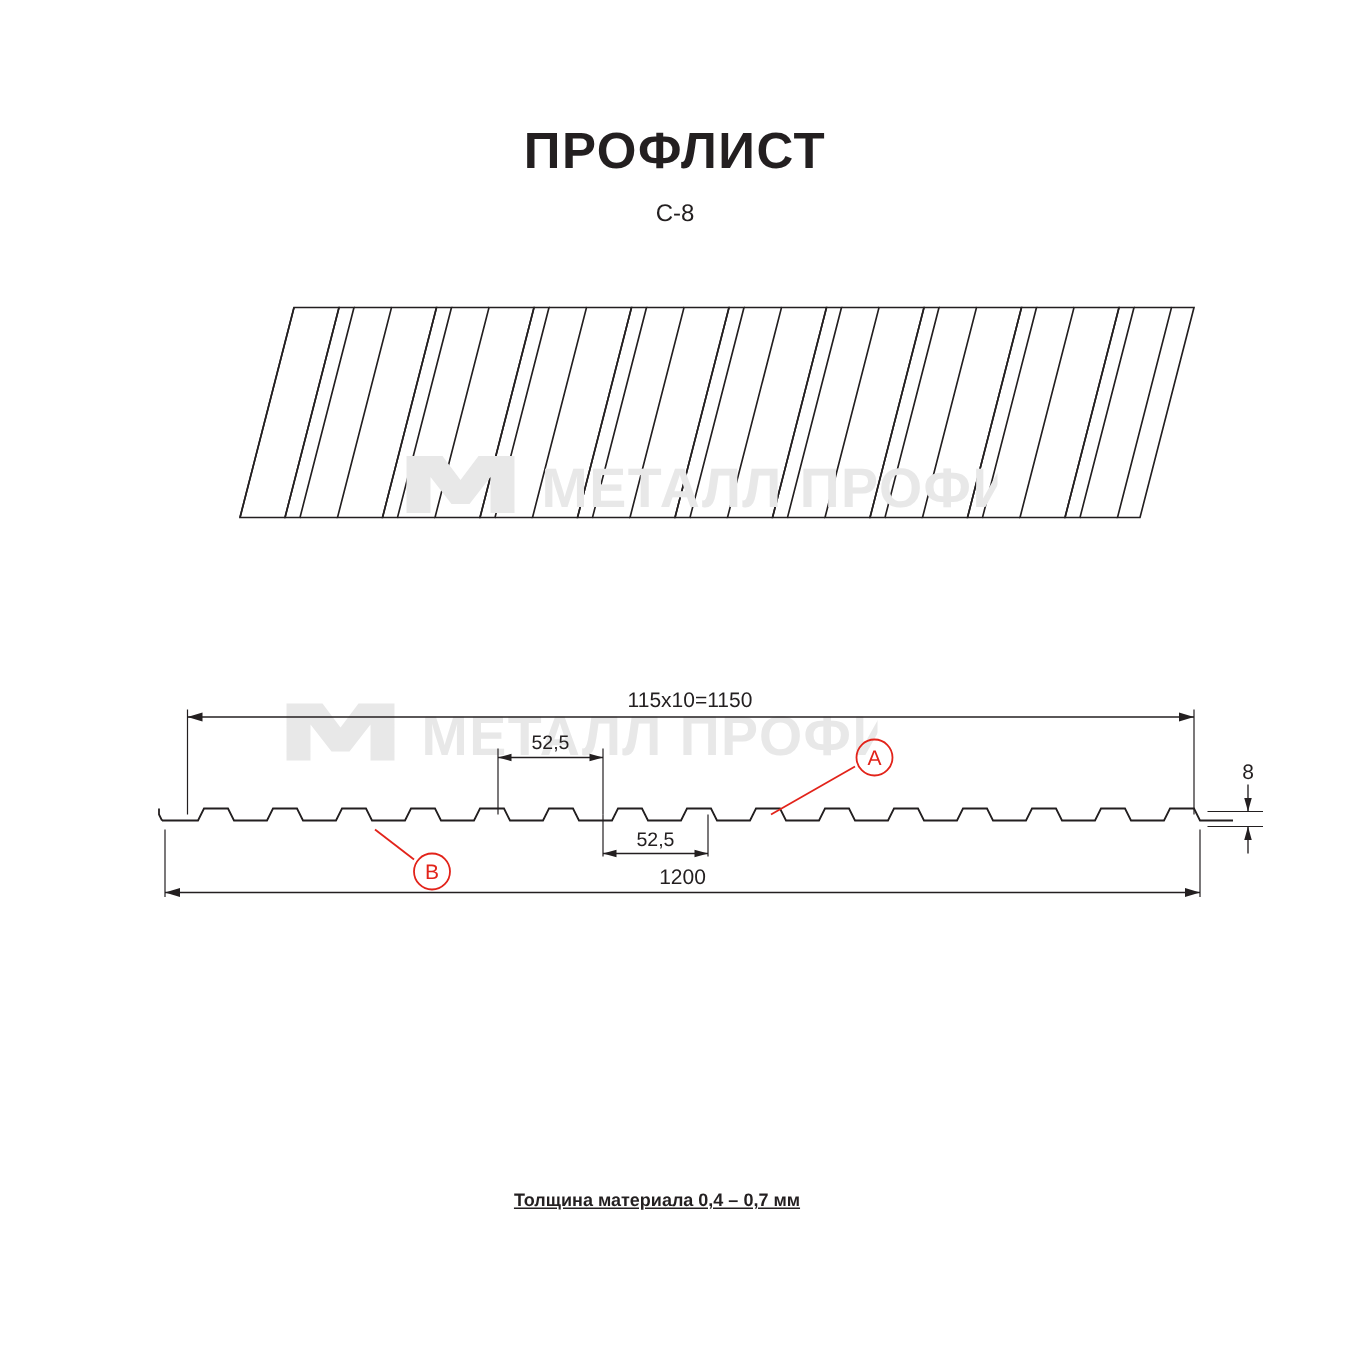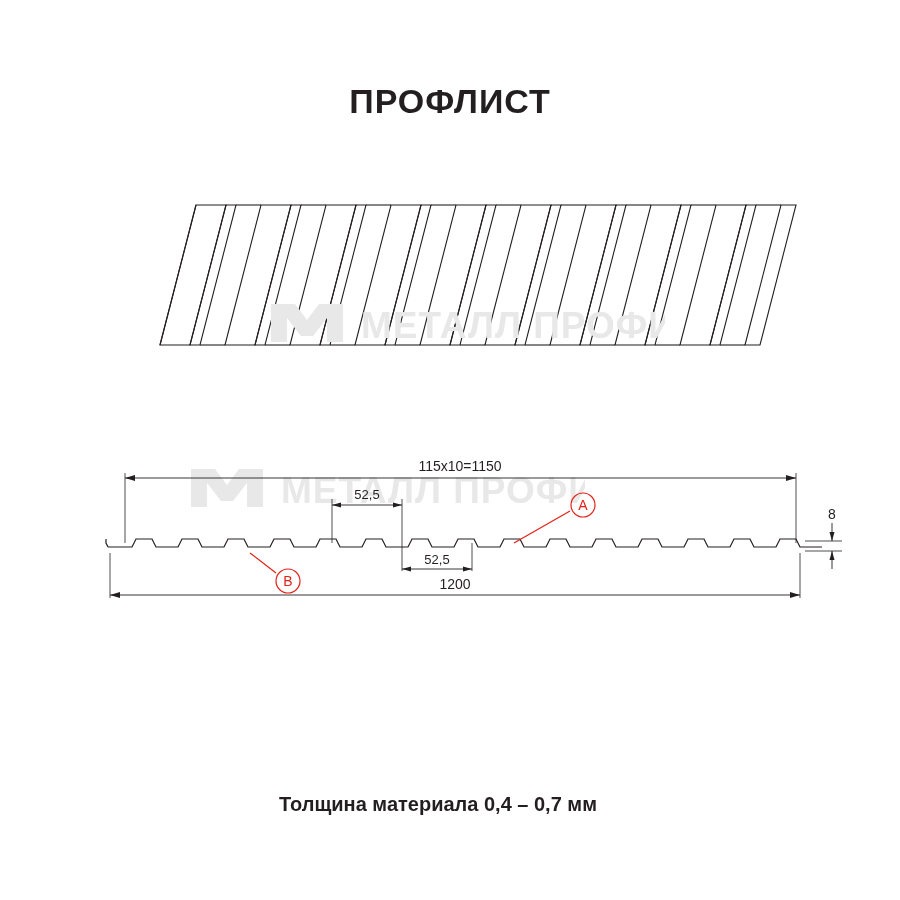--- a/index.html
+++ b/index.html
@@ -39,23 +39,24 @@
     text-align: center;
     font-size: 16px;
     color: #231f20;
   }
   .footer-note {
     position: absolute;
     top: 793px;
     left: 0;
     width: 876px;
     text-align: center;
-    font-size: 20px;
+    font-size: 12px;
     font-weight: bold;
     color: #231f20;
+    text-decoration: underline;
   }
   .iso-wrap {
     position: absolute;
     top: 185px;
     left: 80px;
     width: 740px;
     height: 200px;
   }
   .section-wrap {
     position: absolute;
@@ -75,20 +76,21 @@
   .lbl {
     font-family: "Liberation Sans", sans-serif;
   }
 </style>
 </head>
 <body>
 
 <div class="page">
 
   <div class="title">ПРОФЛИСТ</div>
+  <div class="subtitle">С-8</div>
 
   <div class="iso-wrap">
     <svg width="740" height="200" viewBox="0 0 740 200">
       <g fill="none" stroke="#231f20" stroke-width="1.1" stroke-linejoin="miter">
 
         <path d="M80,160 L116,20 L146,20 L110,160 Z"></path>
         <path d="M110,160 L146,20 L156,20 L120,160 Z"></path>
 
         <path d="M145,160 L181,20 L211,20 L175,160 Z"></path>
         <path d="M175,160 L211,20 L221,20 L185,160 Z"></path>

